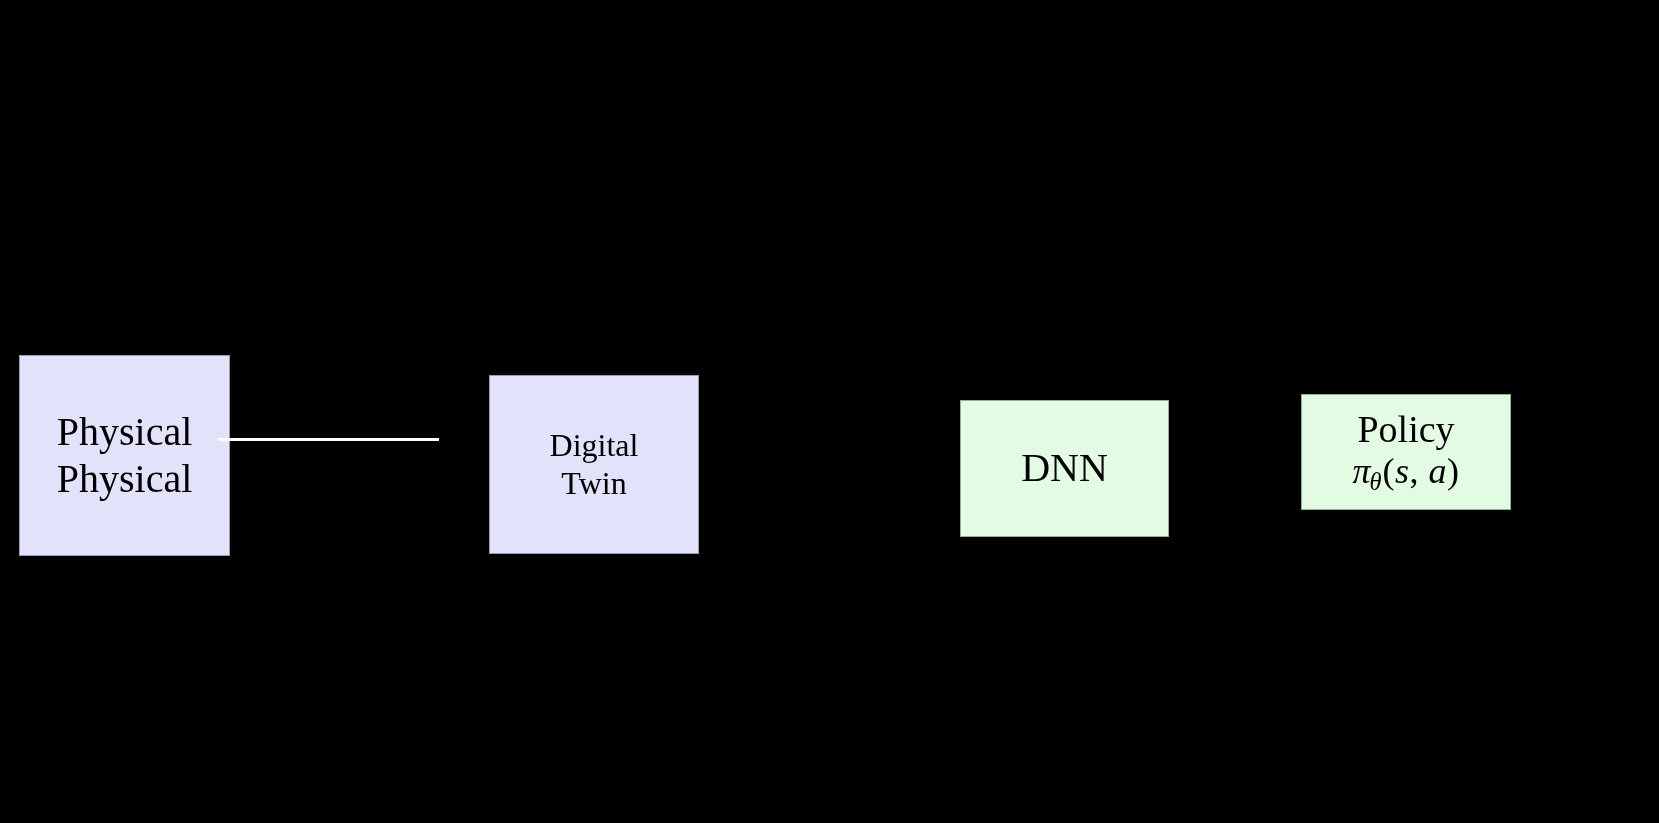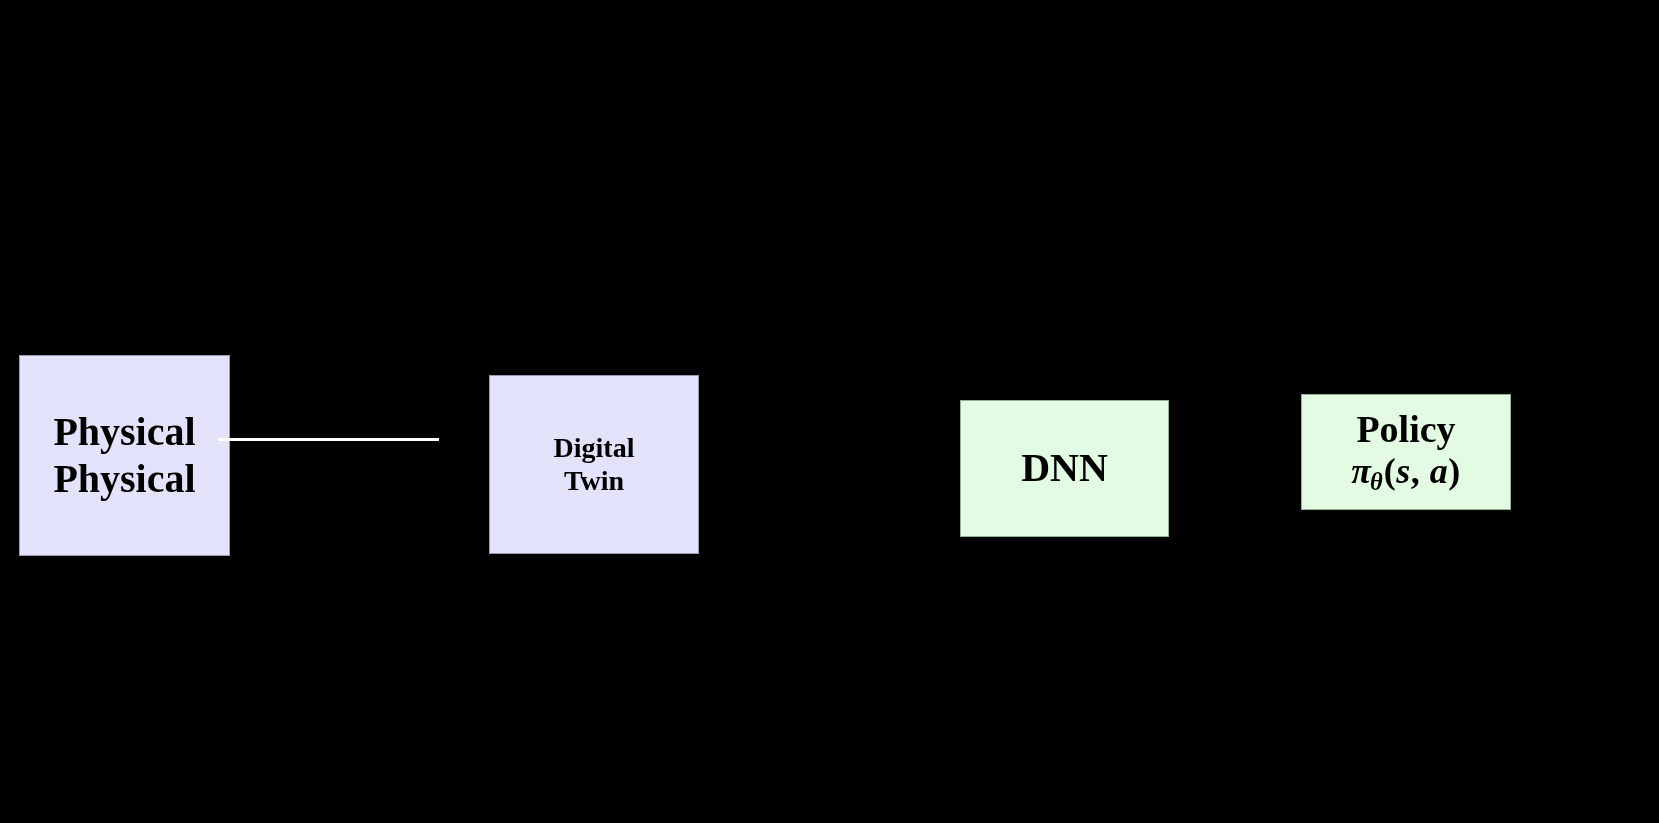--- a/index.html
+++ b/index.html
@@ -11,21 +11,20 @@
     width: 1659px;
     height: 823px;
     overflow: hidden;
     font-family: "Liberation Serif", "DejaVu Serif", serif;
   }
   #canvas {
     position: relative;
     width: 1659px;
     height: 823px;
     background: #000000;
-    font-weight: bold;
   }
   .node {
     position: absolute;
     box-sizing: border-box;
     display: flex;
     flex-direction: column;
     align-items: center;
     justify-content: center;
     color: #000000;
     line-height: 1.16;
@@ -51,21 +50,21 @@
     width: 211px;
     height: 201px;
     font-size: 40px;
   }
   
   #node-digital-twin {
     left: 489px;
     top: 375px;
     width: 210px;
     height: 179px;
-    font-size: 28px;
+    font-size: 32px;
   }
   
   #node-dnn {
     left: 960px;
     top: 400px;
     width: 209px;
     height: 137px;
     font-size: 40px;
   }
   

